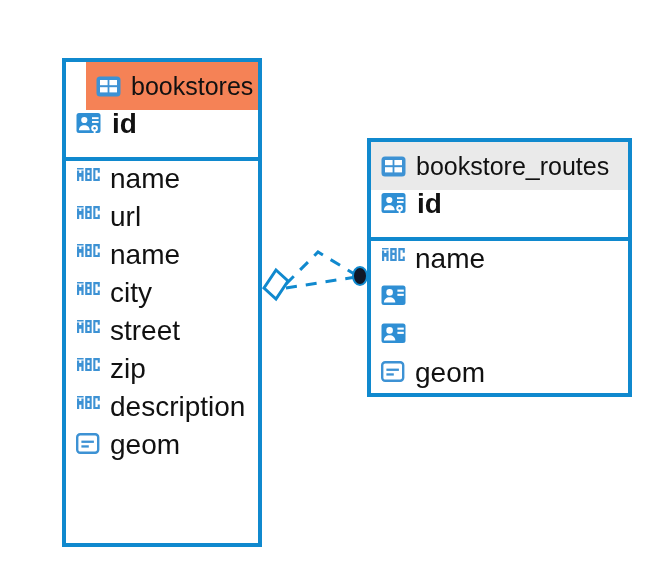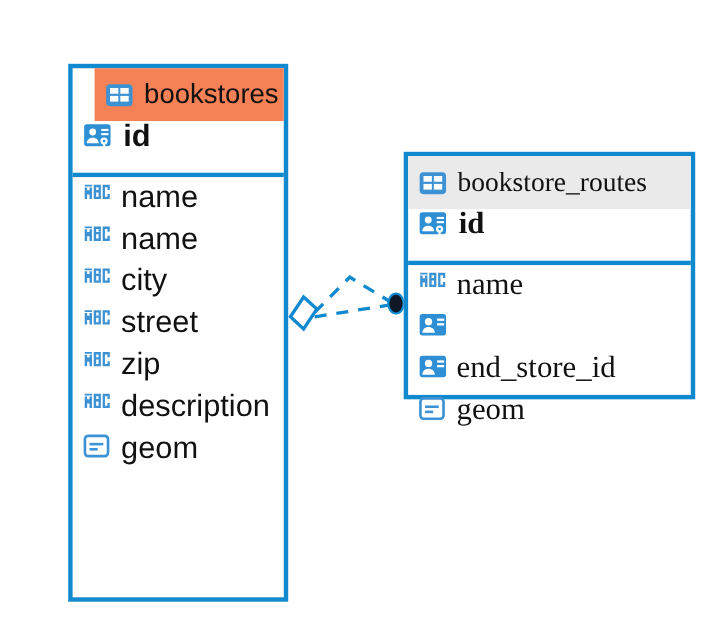--- a/index.html
+++ b/index.html
@@ -146,20 +146,30 @@
         <span class="icon">
           <svg width="27" height="18" viewBox="0 0 27 18">
             <path d="M2 16V5.5h2.2V8H6.4V5.5h2.2V16H6.4v-4.2H4.2V16H2z M2 3h6.6v1.6H2z" fill="#3D92D4"></path>
             <path d="M10.2 16V3h6.5v4.7h-2.1V5.2h-2.2v2.6h4.3V16h-6.5z m2.2-2.1h2.2V9.9h-2.2z" fill="#3D92D4"></path>
             <path d="M18.3 3h6.5v4.7h-2.1V5.2h-2.3v8.7h2.3v-2.5h2.1V16h-6.5z" fill="#3D92D4"></path>
           </svg>
         </span>
         <span class="field-label">name</span>
       </div>
 
+      <div class="field-row">
+        <span class="icon">
+          <svg width="27" height="18" viewBox="0 0 27 18">
+            <path d="M2 16V5.5h2.2V8H6.4V5.5h2.2V16H6.4v-4.2H4.2V16H2z M2 3h6.6v1.6H2z" fill="#3D92D4"></path>
+            <path d="M10.2 16V3h6.5v4.7h-2.1V5.2h-2.2v2.6h4.3V16h-6.5z m2.2-2.1h2.2V9.9h-2.2z" fill="#3D92D4"></path>
+            <path d="M18.3 3h6.5v4.7h-2.1V5.2h-2.3v8.7h2.3v-2.5h2.1V16h-6.5z" fill="#3D92D4"></path>
+          </svg>
+        </span>
+        <span class="field-label">url</span>
+      </div>
 
       <div class="field-row">
         <span class="icon">
           <svg width="27" height="18" viewBox="0 0 27 18">
             <path d="M2 16V5.5h2.2V8H6.4V5.5h2.2V16H6.4v-4.2H4.2V16H2z M2 3h6.6v1.6H2z" fill="#3D92D4"></path>
             <path d="M10.2 16V3h6.5v4.7h-2.1V5.2h-2.2v2.6h4.3V16h-6.5z m2.2-2.1h2.2V9.9h-2.2z" fill="#3D92D4"></path>
             <path d="M18.3 3h6.5v4.7h-2.1V5.2h-2.3v8.7h2.3v-2.5h2.1V16h-6.5z" fill="#3D92D4"></path>
           </svg>
         </span>
         <span class="field-label">name</span>
@@ -218,21 +228,21 @@
             <rect x="6.4" y="9.6" width="12.5" height="2.3" fill="#3D92D4"></rect>
             <rect x="6.4" y="14.3" width="7.4" height="2.3" fill="#3D92D4"></rect>
           </svg>
         </span>
         <span class="field-label">geom</span>
       </div>
 
     </div>
   </div>
 
-  <div class="entity" style="left:367px; top:138px; width:265px; height:225px;font-family:Liberation Serif, serif;">
+  <div class="entity" style="left:367px; top:138px; width:265px; height:259px;">
 
     <div class="entity-header grey">
       <span class="icon">
         <svg width="27" height="27" viewBox="0 0 27 27">
           <rect x="1.5" y="3.5" width="24" height="20" rx="3.5" fill="#3D92D4"></rect>
           <rect x="5" y="7" width="7.6" height="5.2" fill="#ffffff"></rect>
           <rect x="14.4" y="7" width="7.6" height="5.2" fill="#ffffff"></rect>
           <rect x="5" y="14.2" width="7.6" height="5.2" fill="#ffffff"></rect>
           <rect x="14.4" y="14.2" width="7.6" height="5.2" fill="#ffffff"></rect>
         </svg>
@@ -287,21 +297,20 @@
       <div class="field-row">
         <span class="icon">
           <svg width="27" height="24" viewBox="0 0 27 24">
             <rect x="1.5" y="2.5" width="24" height="19.5" rx="2.5" fill="#2F8FD4"></rect>
             <circle cx="9.6" cy="9.4" r="3.3" fill="#ffffff"></circle>
             <path d="M3.9 19.6c0-3.3 2.6-5.3 5.7-5.3s5.7 2 5.7 5.3z" fill="#ffffff"></path>
             <rect x="17.4" y="6.6" width="6.4" height="2.1" fill="#ffffff"></rect>
             <rect x="17.4" y="10.8" width="6.4" height="2.1" fill="#ffffff"></rect>
           </svg>
         </span>
-        <span class="field-label">end_store_id</span>
       </div>
 
       <div class="field-row">
         <span class="icon">
           <svg width="27" height="25" viewBox="0 0 27 25">
             <rect x="2.2" y="3.2" width="21" height="18.5" rx="3" fill="#ffffff" stroke="#3D92D4" stroke-width="2.4"></rect>
             <rect x="6.4" y="9.6" width="12.5" height="2.3" fill="#3D92D4"></rect>
             <rect x="6.4" y="14.3" width="7.4" height="2.3" fill="#3D92D4"></rect>
           </svg>
         </span>

